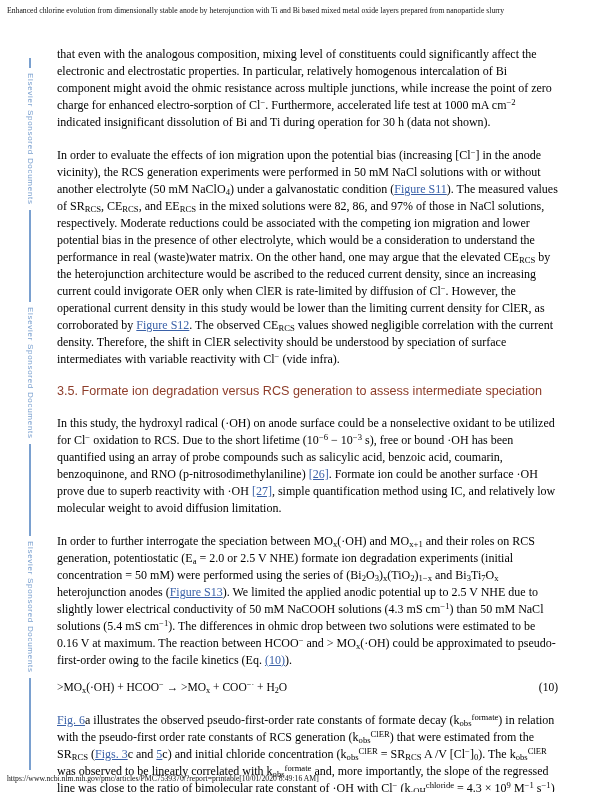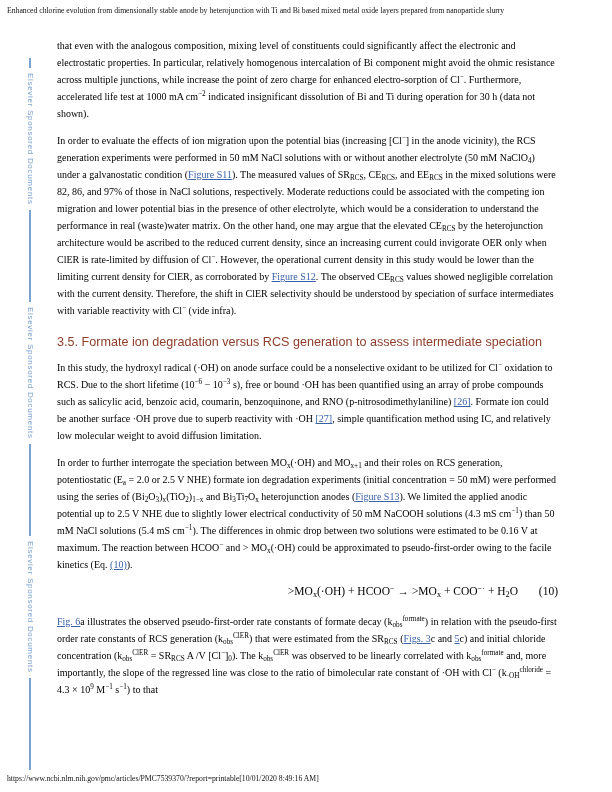--- a/index.html
+++ b/index.html
@@ -19,28 +19,28 @@
   }
   .sb-cap { width:2px; height:10px; background:var(--sidebar-blue,#7aa0cf); flex:0 0 auto; }
   .sb-line { width:2px; flex:1 1 auto; background:var(--sidebar-blue,#7aa0cf); }
   .sb-label {
     writing-mode:vertical-rl; text-orientation:mixed;
     font-family:"Liberation Sans","DejaVu Sans",sans-serif;
     font-size:8px; letter-spacing:0.7px; color:var(--sidebar-blue,#7aa0cf);
     padding:5px 0; flex:0 0 auto; white-space:nowrap;
   }
   .main { position:absolute; left:57px; top:30px; width:501px; }
-  p.body-par { margin:7px 0 10px 0; font-size:10px; line-height:17px; }
+  p.body-par { margin:16px 0 10px 0; font-size:12px; line-height:17px; }
   .section-heading {
     font-family:"Liberation Sans","DejaVu Sans",sans-serif; font-weight:normal;
     font-size:12.6px; line-height:16px; color:var(--heading-brown,#8e3d2a);
     margin:15px 0 9px 0;
   }
   .equation-row { position:relative; margin:7px 0 13px 0; font-size:11.5px; line-height:17px; }
-  .eq-body { display:block; text-align:right; padding-right:40px; }
+  .eq-body { display:block; text-align:left; padding-right:40px; }
   .eq-number { position:absolute; right:0; top:0; }
   .sub { font-size:0.72em; vertical-align:-0.22em; line-height:0; }
   .sup { font-size:0.72em; vertical-align:0.5em; line-height:0; }
   .it { }
   a.lnk { color:var(--link-blue,#3a61a8); text-decoration:underline; cursor:pointer; }
   .footer {
     position:absolute; left:7px; top:774px; font-size:7.7px; line-height:10px;
     white-space:nowrap; color:#111;
   }
 </style>

